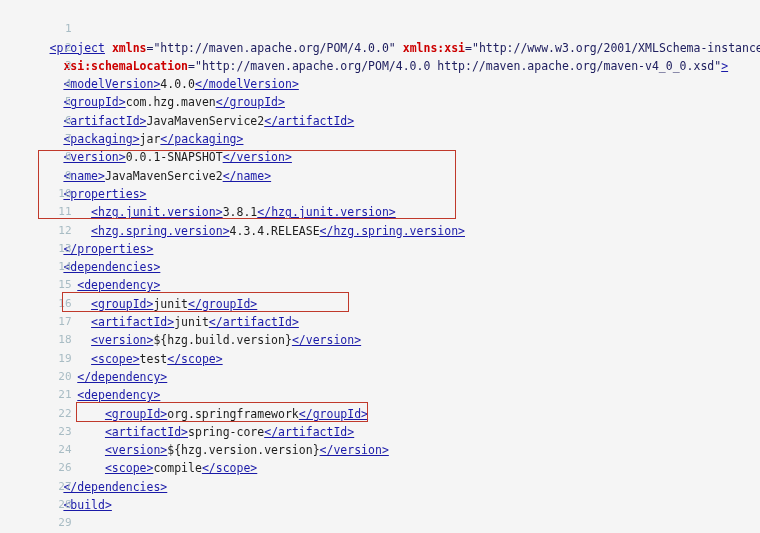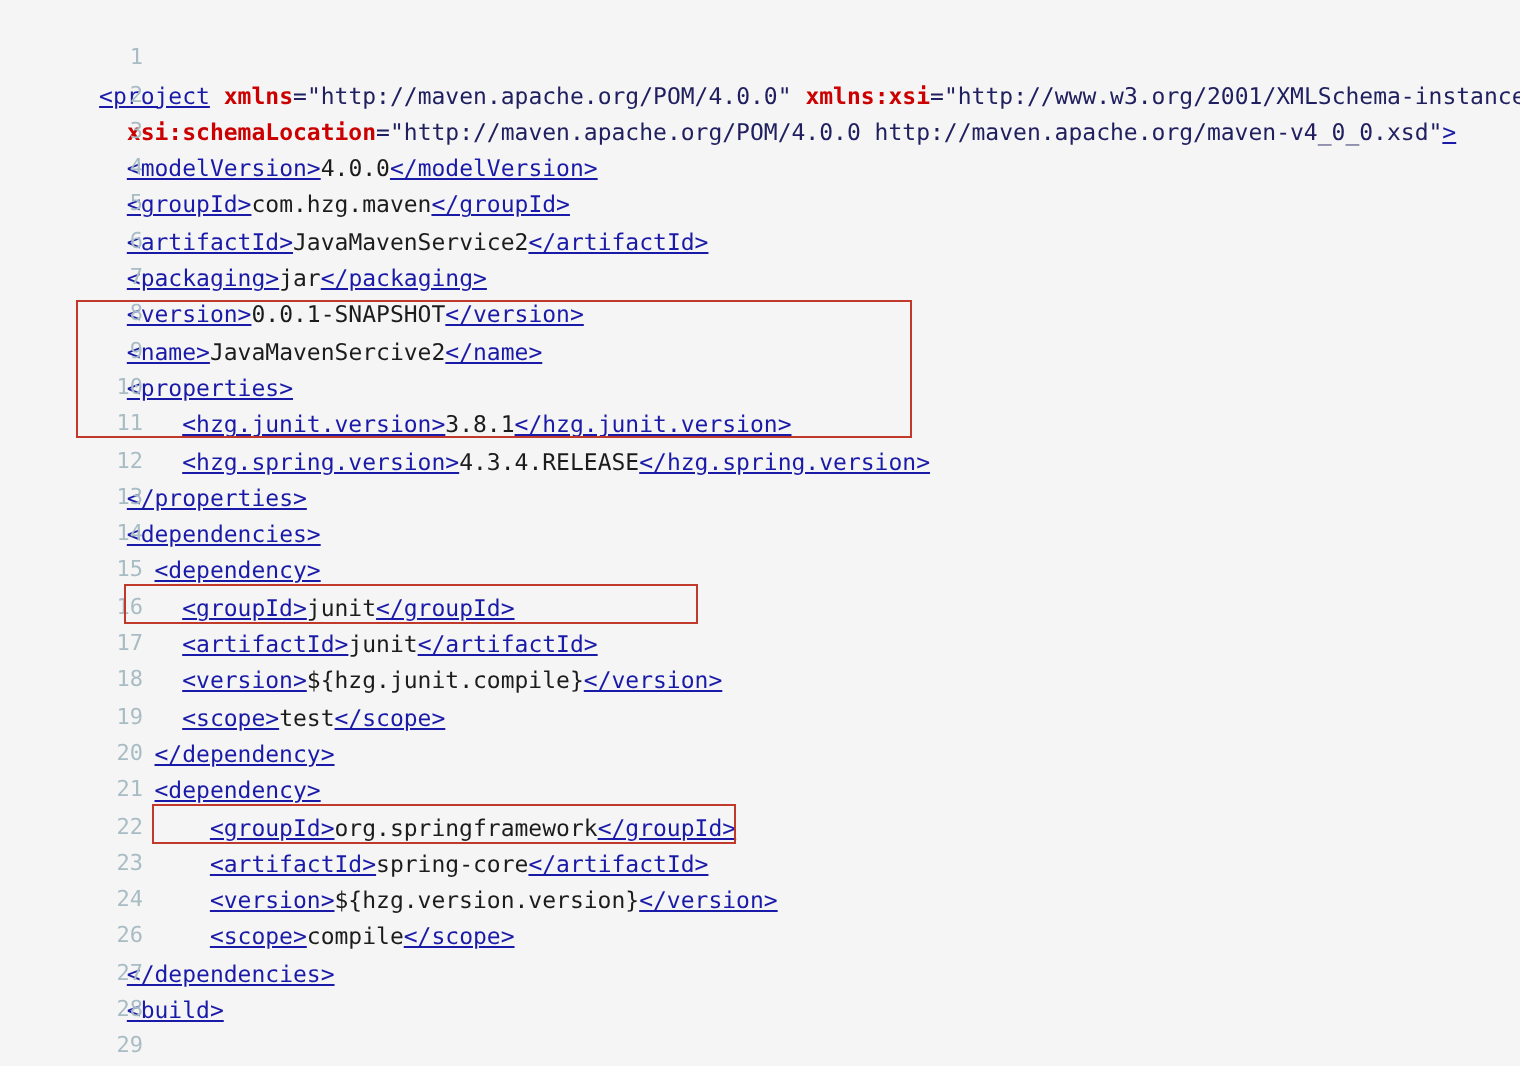--- a/index.html
+++ b/index.html
@@ -152,21 +152,21 @@
       <span class="code-text">      <span class="pt">&lt;groupId&gt;</span><span class="tx">junit</span><span class="pt">&lt;/groupId&gt;</span></span>
     </div>
 
     <div class="code-line">
       <span class="gutter">16</span>
       <span class="code-text">      <span class="pt">&lt;artifactId&gt;</span><span class="tx">junit</span><span class="pt">&lt;/artifactId&gt;</span></span>
     </div>
 
     <div class="code-line">
       <span class="gutter">17</span>
-      <span class="code-text">      <span class="pt">&lt;version&gt;</span><span class="tx">${hzg.junit.compile}</span><span class="pt">&lt;/version&gt;</span></span>
+      <span class="code-text">      <span class="pt">&lt;version&gt;</span><span class="tx">${hzg.build.version}</span><span class="pt">&lt;/version&gt;</span></span>
     </div>
 
     <div class="code-line">
       <span class="gutter">18</span>
       <span class="code-text">      <span class="pt">&lt;scope&gt;</span><span class="tx">test</span><span class="pt">&lt;/scope&gt;</span></span>
     </div>
 
     <div class="code-line">
       <span class="gutter">19</span>
       <span class="code-text">    <span class="pt">&lt;/dependency&gt;</span></span>

